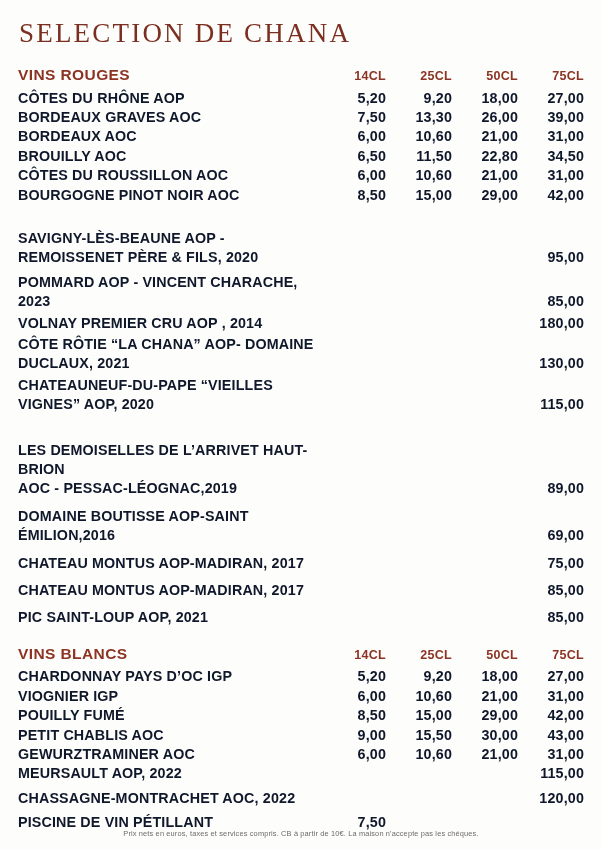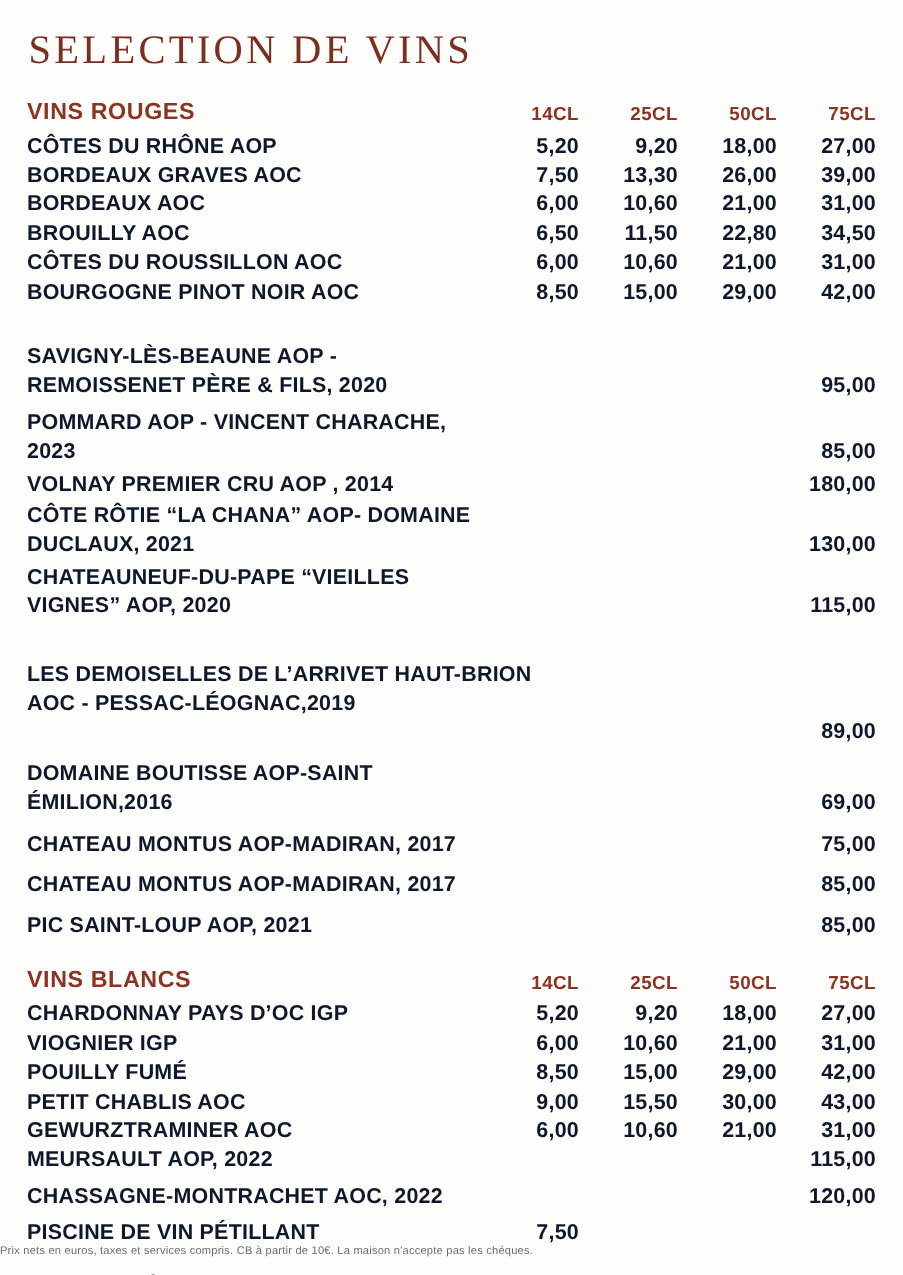--- a/index.html
+++ b/index.html
@@ -105,33 +105,33 @@
   .sp-3 { margin-top: 8px; }
 
   .gap-head { height: 9px; }
 
   
   .footer {
     position: absolute;
     left: 0;
     right: 0;
     bottom: 12px;
-    text-align: left;
+    text-align: center;
     font-size: 7.4px;
     letter-spacing: 0.15px;
     color: #6e6a6a;
     font-weight: normal;
   }
 </style>
 </head>
 <body>
 
 <div class="page">
 
-  <h1 class="menu-title">SELECTION DE VINS</h1>
+  <h1 class="menu-title">SELECTION DE CHANA</h1>
 
   <div id="sections-root">
       <div class="section">
         <div class="gap-head" style="height: 20px;"></div>
         <div class="section-head">
           <div class="section-title">VINS ROUGES</div>
           <div class="col-heads">
             <div class="ch">14CL</div>
             <div class="ch">25CL</div>
             <div class="ch">50CL</div>
@@ -232,21 +232,21 @@
           </div>
           <div class="row sp-1">
             <div class="name">CHATEAUNEUF-DU-PAPE “VIEILLES VIGNES” AOP, 2020</div>
             <div class="prices">
               <div class="p"></div>
               <div class="p"></div>
               <div class="p"></div>
               <div class="p">115,00</div>
             </div>
           </div>
-          <div class="row two sp-1" style="align-items: flex-start; flex-direction: column;">
+          <div class="row two sp-1" style="align-items: flex-start;">
             <div class="name">LES DEMOISELLES DE L’ARRIVET HAUT-BRION
 AOC - PESSAC-LÉOGNAC,2019</div>
             <div class="prices">
               <div class="p"></div>
               <div class="p"></div>
               <div class="p"></div>
               <div class="p">89,00</div>
             </div>
           </div>
           <div class="row sp-3">

